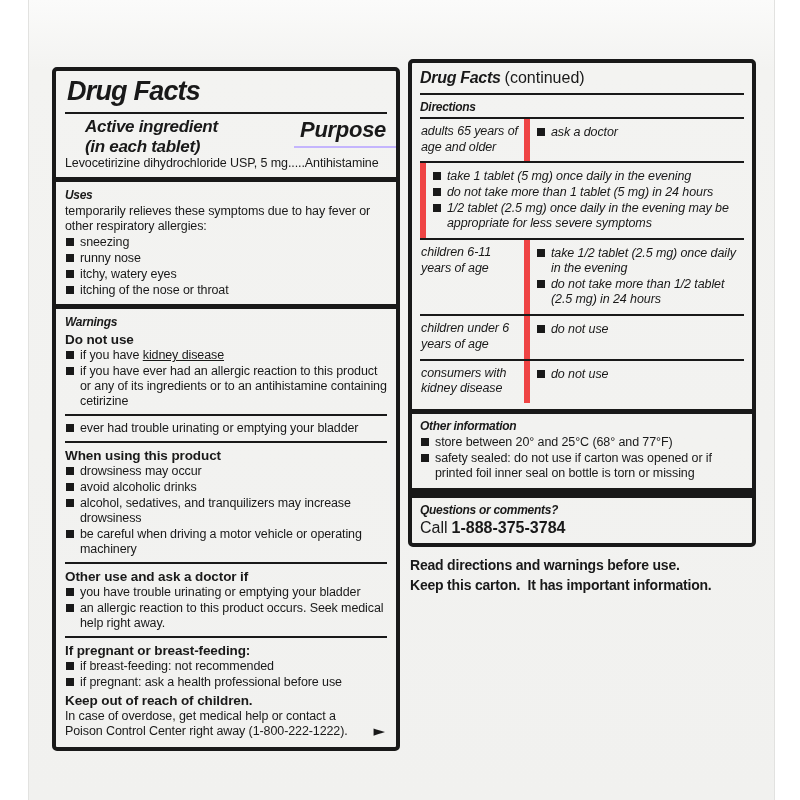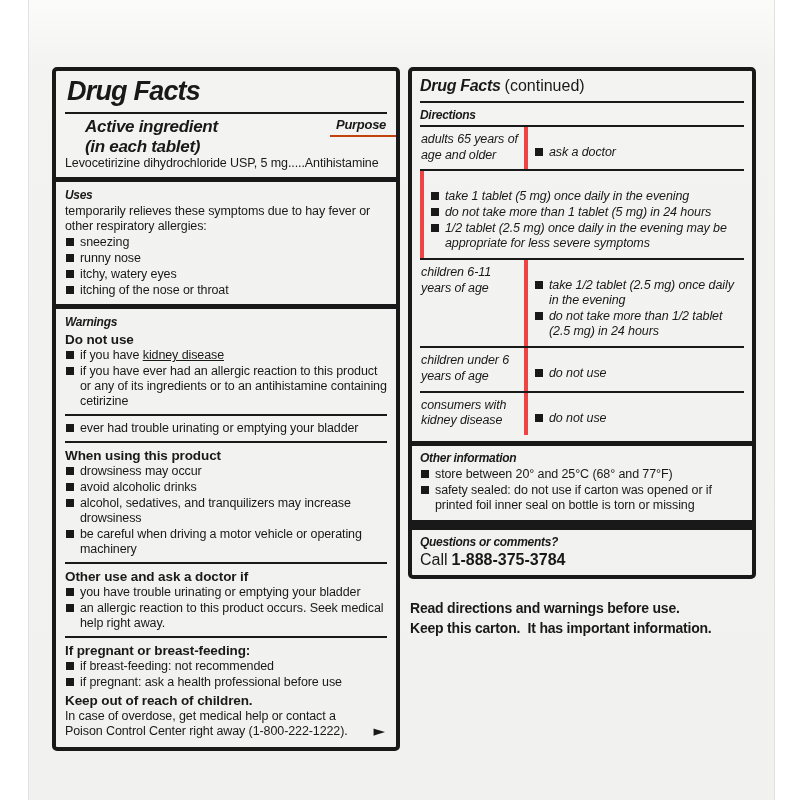--- a/index.html
+++ b/index.html
@@ -27,49 +27,49 @@
   .panel-left{
     position:absolute;left:52px;top:67px;width:348px;min-height:666px;
     box-sizing:border-box;border:4px solid #191919;border-radius:5px;
     padding:5px 9px 8px;
   }
   .df-title{font-size:27px;font-weight:bold;font-style:italic;letter-spacing:-0.8px;padding:0 0 3px 2px;}
   .title-rule{height:2px;background:#191919;margin:2px 0 3px;}
   .ai-head{display:flex;justify-content:space-between;align-items:flex-start;margin-left:20px;}
   .ai-h{font-size:17px;font-weight:bold;font-style:italic;letter-spacing:-0.3px;line-height:1.15;}
   .purpose{
-    font-size:13px;font-weight:bold;font-style:italic;letter-spacing:-0.3px;
-    border-bottom:2px solid #c2410c;margin-right:-9px;padding:0 10px 3px 6px;
+    font-size:22px;font-weight:bold;font-style:italic;letter-spacing:-0.3px;
+    border-bottom:2px solid #c4b5fd;margin-right:-9px;padding:0 10px 3px 6px;
   }
   .lp-rule{height:5px;background:#191919;margin:6px -9px;}
   .overdose{position:relative;padding-right:34px;}
   .arrow{position:absolute;right:2px;bottom:0;font-size:15px;line-height:1;
          font-family:"DejaVu Sans", sans-serif;}
   
   .panel-right{
-    position:absolute;left:408px;top:67px;width:348px;box-sizing:border-box;
+    position:absolute;left:408px;top:59px;width:348px;box-sizing:border-box;
   }
   .rbox{
     border:4px solid #191919;border-radius:5px;box-sizing:border-box;
   }
   .rsection{padding:4px 8px 6px;}
   .thick-div{height:5px;background:#191919;}
   .cont-head{font-size:16px;padding:2px 0 1px;}
   .cont-bold{font-weight:bold;font-style:italic;letter-spacing:-0.3px;}
   .cont-rest{margin-left:4px;}
   .drow{display:flex;align-items:stretch;font-style:italic;}
   .drow + .drow{border-top:2px solid #191919;}
   .dcell-l{width:104px;flex:none;box-sizing:border-box;padding:5px 4px 6px 1px;
            font-size:12.5px;line-height:1.25;letter-spacing:-0.1px;}
-  .dcell-r{flex:1;border-left:4px solid #ef4444;padding:17px 2px 6px 6px;}
+  .dcell-r{flex:1;border-left:6px solid #ef4444;padding:5px 2px 6px 6px;}
   .dir-head-rule{height:2px;background:#191919;margin:3px 0 0;}
   .call-line{font-size:16px;margin-top:1px;}
   .phone{font-weight:bold;margin-left:4px;}
   
-  .footer{margin-top:19px;padding-left:2px;}
+  .footer{margin-top:8px;padding-left:2px;}
   .footer-line{font-size:14px;font-weight:bold;letter-spacing:-0.2px;line-height:1.45;white-space:pre-wrap;}
 </style>
 </head>
 <body>
 
 <div class="carton"></div>
 
 <div class="panel-left">
   <div class="df-title">Drug Facts</div>
   <div class="title-rule"></div>

